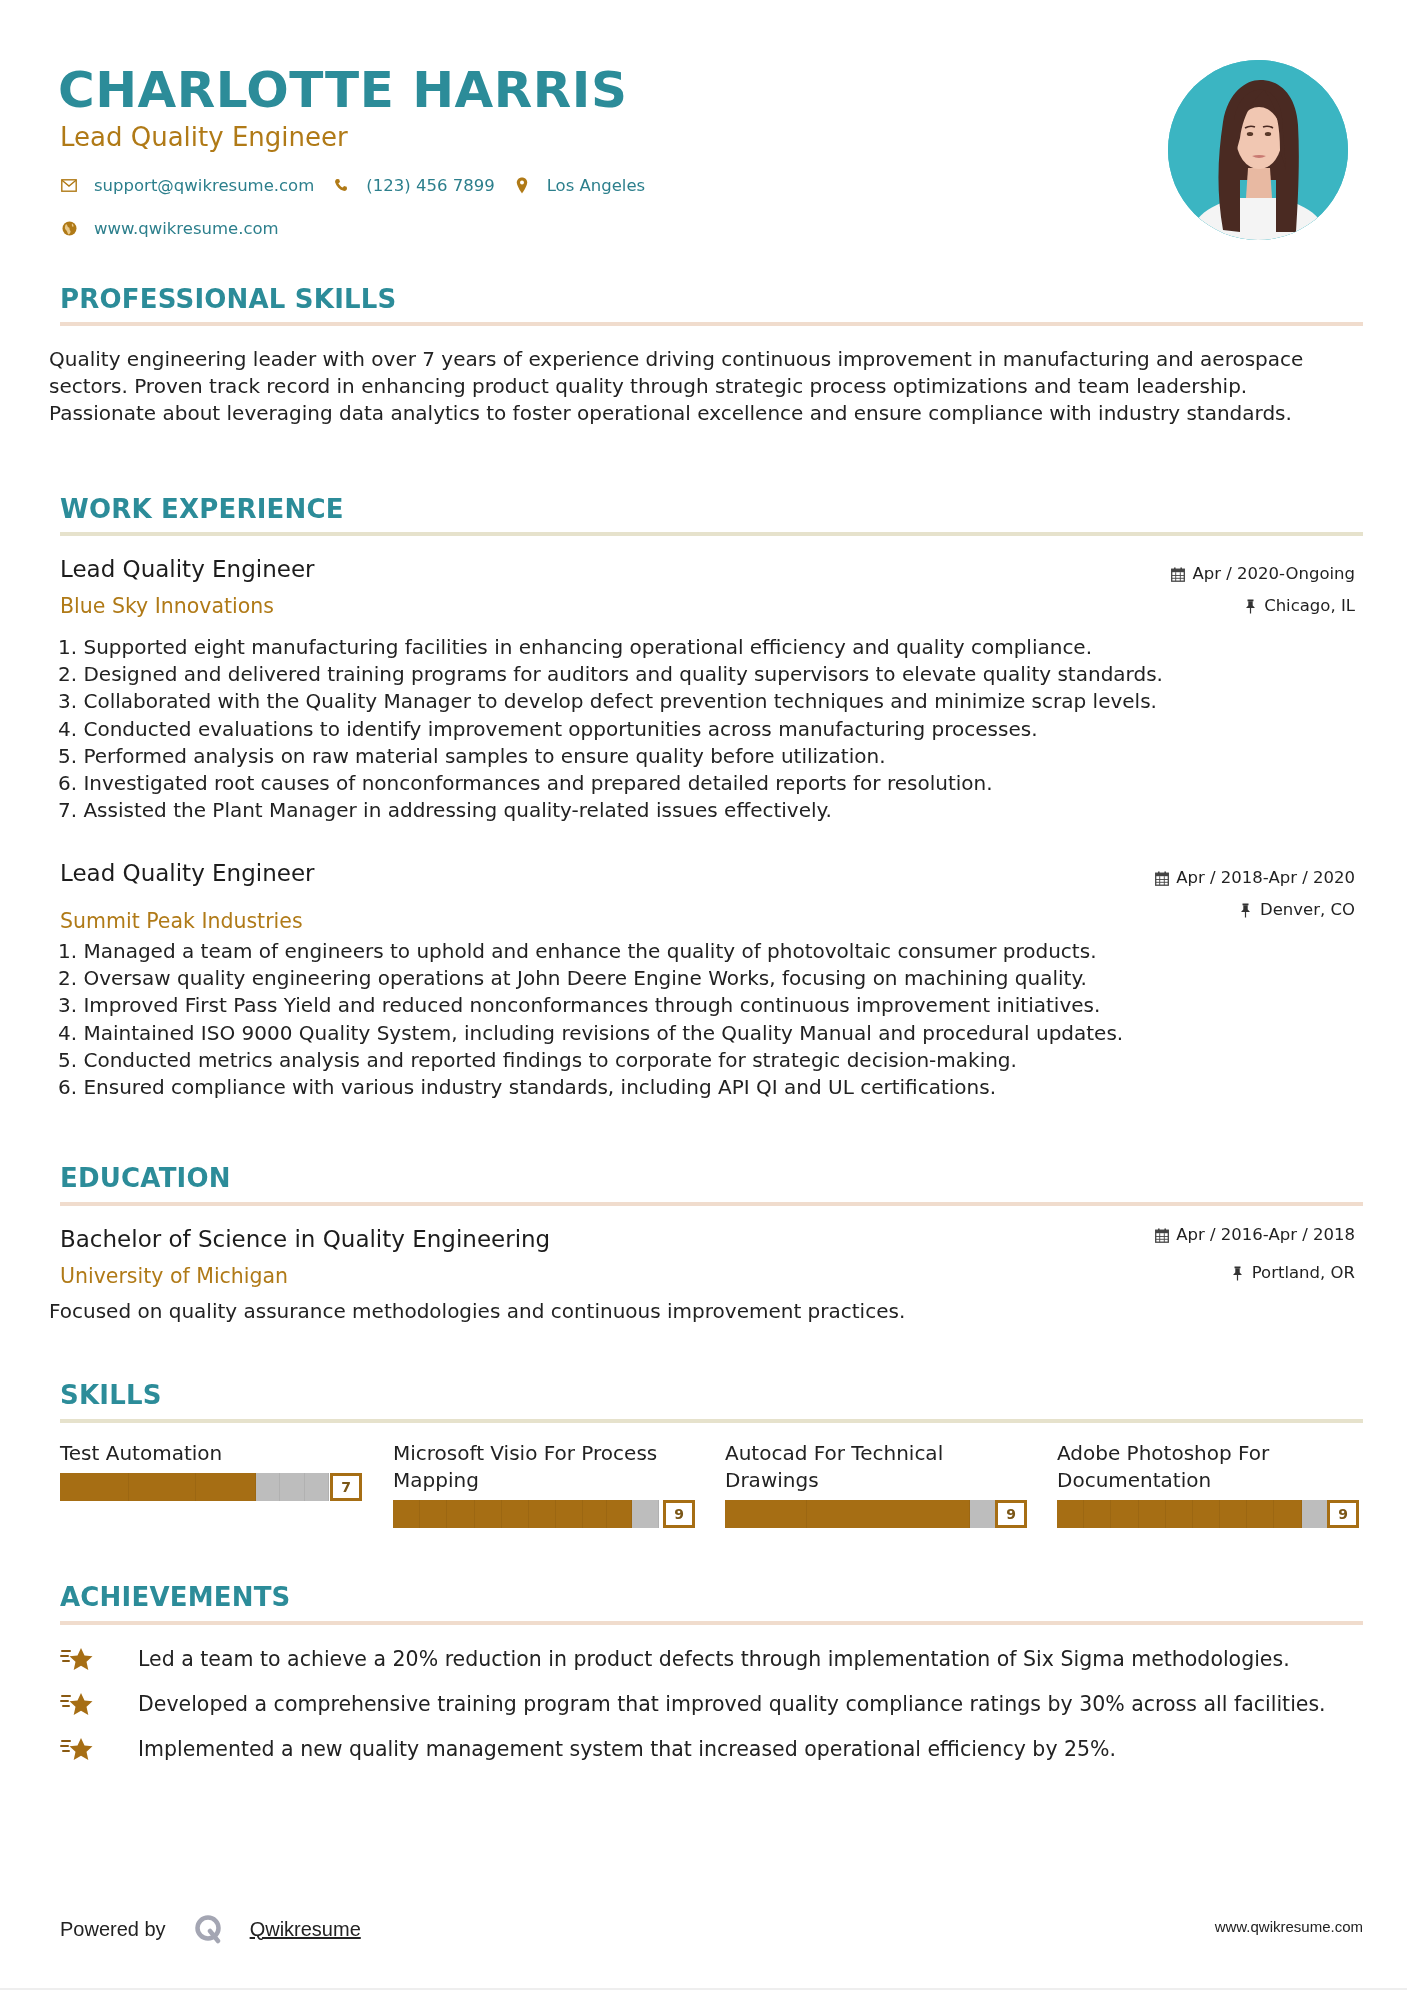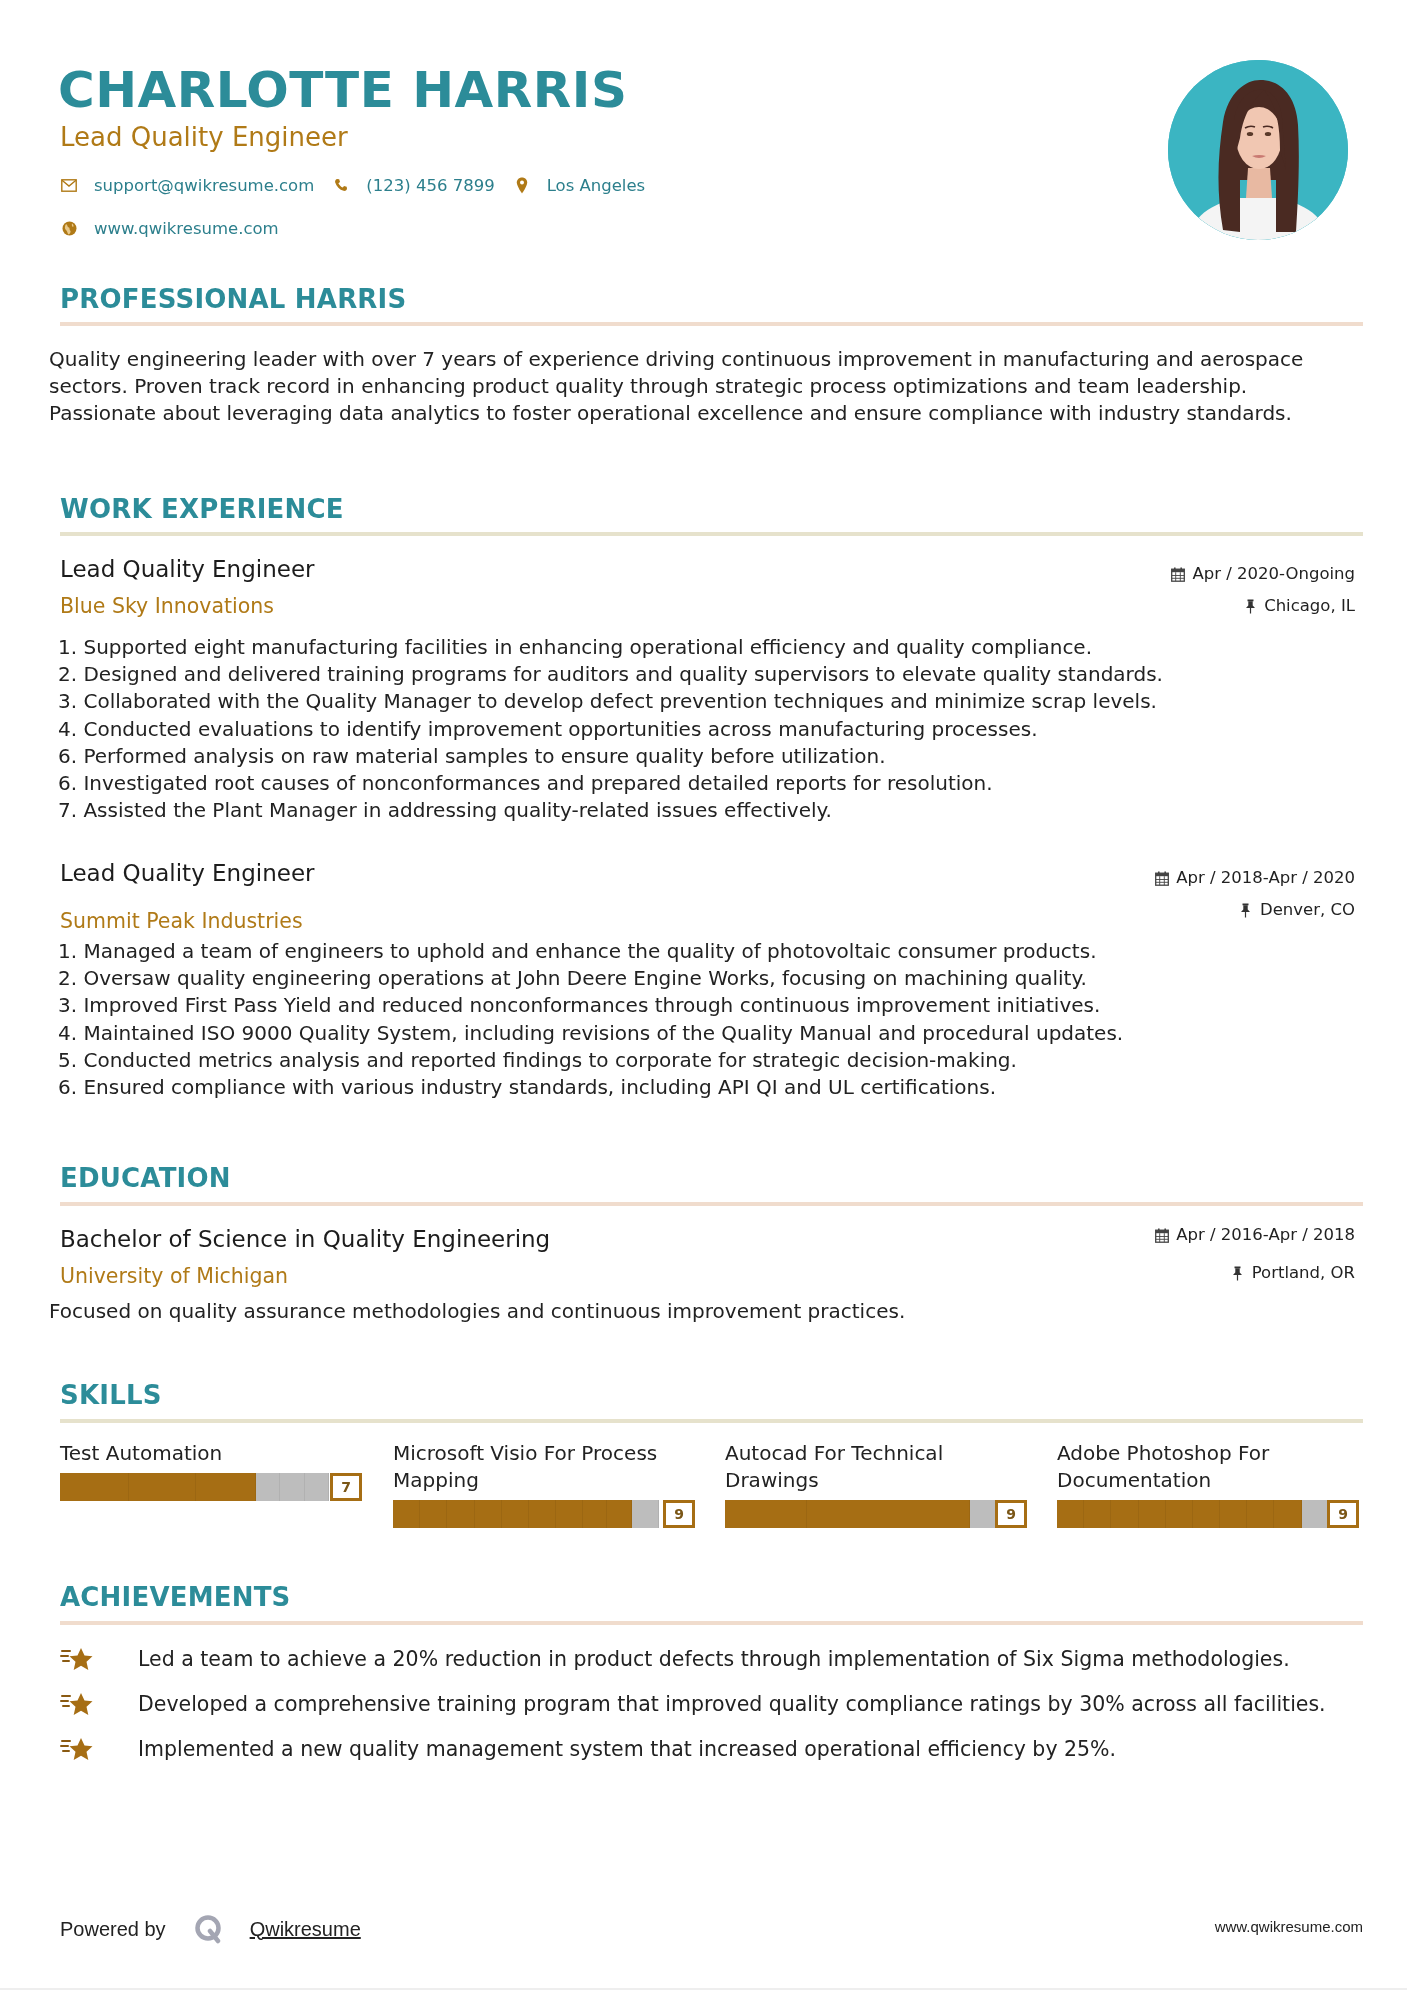--- a/index.html
+++ b/index.html
@@ -105,21 +105,21 @@
 
     <ellipse cx="82" cy="74" rx="3.2" ry="2" fill="#5A3A2A"></ellipse>
     <ellipse cx="100" cy="74" rx="3.2" ry="2" fill="#5A3A2A"></ellipse>
     <path d="M77 68 Q82 65 87 67" stroke="#4A2A22" stroke-width="1.6" fill="none"></path>
     <path d="M95 67 Q100 65 105 68" stroke="#4A2A22" stroke-width="1.6" fill="none"></path>
 
     <path d="M84 96 Q91 100 98 96 Q91 94 84 96 Z" fill="#C97A72"></path>
   </svg>
 </div>
 
-<div class="abs sec-title" style="top:283px;">PROFESSIONAL HARRIS</div>
+<div class="abs sec-title" style="top:283px;">PROFESSIONAL SKILLS</div>
 <div class="abs sec-line" style="top:322px;"></div>
 <div class="abs body-text" style="top:346px;">Quality engineering leader with over 7 years of experience driving continuous improvement in manufacturing and aerospace sectors. Proven track record in enhancing product quality through strategic process optimizations and team leadership. Passionate about leveraging data analytics to foster operational excellence and ensure compliance with industry standards.</div>
 
 <div class="abs sec-title" style="top:493px;">WORK EXPERIENCE</div>
 <div class="abs sec-line alt" style="top:532px;"></div>
 
 <div class="abs job-title" style="top:554px;">Lead Quality Engineer</div>
 <div class="abs company" style="top:592px;">Blue Sky Innovations</div>
 <div class="abs meta" style="top:563px;">
   <span class="mi">
@@ -141,21 +141,21 @@
         <rect x="4.9" y="9" width="1.2" height="5.5" fill="#333"></rect>
       </svg>
   </span>
   <span>Chicago, IL</span>
 </div>
 <ol class="abs bullets" style="top:634px;">
   <li>1. Supported eight manufacturing facilities in enhancing operational efficiency and quality compliance.</li>
   <li>2. Designed and delivered training programs for auditors and quality supervisors to elevate quality standards.</li>
   <li>3. Collaborated with the Quality Manager to develop defect prevention techniques and minimize scrap levels.</li>
   <li>4. Conducted evaluations to identify improvement opportunities across manufacturing processes.</li>
-  <li>6. Performed analysis on raw material samples to ensure quality before utilization.</li>
+  <li>5. Performed analysis on raw material samples to ensure quality before utilization.</li>
   <li>6. Investigated root causes of nonconformances and prepared detailed reports for resolution.</li>
   <li>7. Assisted the Plant Manager in addressing quality-related issues effectively.</li>
 </ol>
 
 <div class="abs job-title" style="top:858px;">Lead Quality Engineer</div>
 <div class="abs company" style="top:895px;margin-top:12px;">Summit Peak Industries</div>
 <div class="abs meta" style="top:867px;">
   <span class="mi">
     <svg width="14" height="15" viewBox="0 0 14 15">
         <rect x="0.7" y="2.2" width="12.6" height="12" fill="none" stroke="#444" stroke-width="1.3"></rect>

